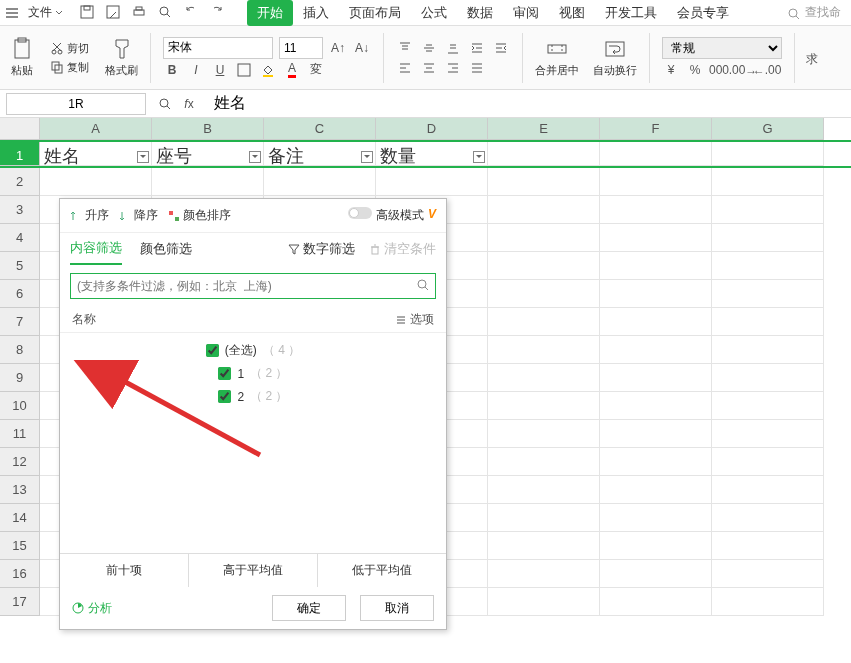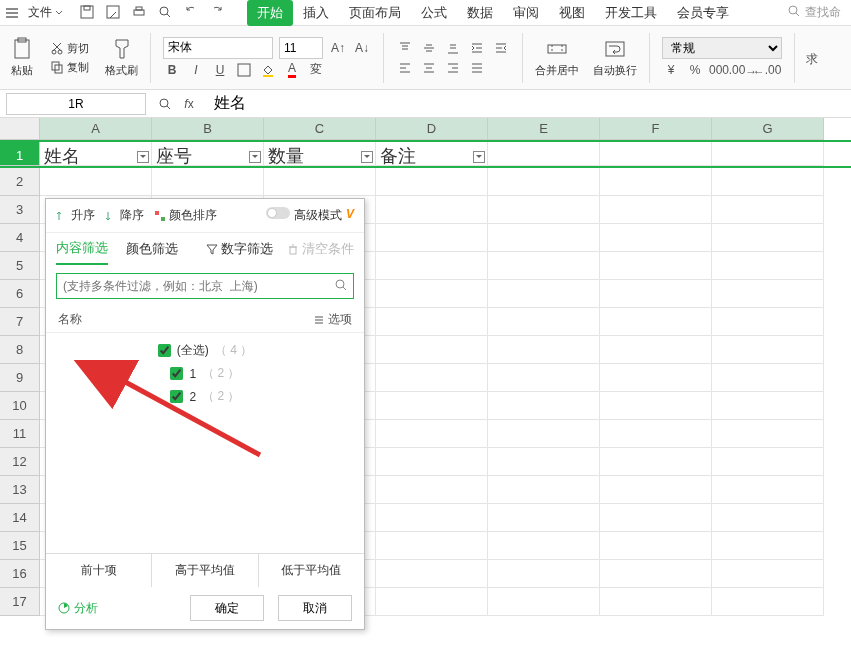--- a/index.html
+++ b/index.html
@@ -7,21 +7,21 @@
 
 
 .menu-bar { display: flex; align-items: center; height: 26px; padding: 0 4px; border-bottom: 1px solid #e0e0e0; gap: 2px; }
 .menu-icon { width: 16px; height: 16px; display: inline-flex; align-items: center; justify-content: center; color: #666; }
 .file-btn { display: flex; align-items: center; gap: 3px; padding: 2px 6px; font-size: 12px; }
 .qat { display: flex; gap: 8px; padding: 0 8px; align-items: center; }
 .qat-icon { width: 18px; height: 18px; color: #555; cursor: pointer; }
 .tabs { display: flex; gap: 0; margin-left: 10px; }
 .tab { padding: 4px 10px; font-size: 13px; cursor: pointer; }
 .tab.active { background: #22b24c; color: #fff; border-radius: 3px; }
-.search-cmd { margin-left: auto; color: #999; display: flex; align-items: flex-start; gap: 4px; padding: 0 6px; }
+.search-cmd { margin-left: auto; color: #999; display: flex; align-items: flex-end; gap: 4px; padding: 0 6px; }
 
 
 .ribbon { display: flex; height: 64px; border-bottom: 1px solid #ddd; padding: 4px 6px; gap: 6px; align-items: center; background: #fafafa; }
 .rgroup { display: flex; flex-direction: column; gap: 2px; padding: 0 4px; }
 .rgroup-row { display: flex; gap: 6px; align-items: center; }
 .big-btn { display: flex; flex-direction: column; align-items: center; gap: 2px; padding: 2px 4px; cursor: pointer; font-size: 11px; }
 .big-icon { width: 24px; height: 24px; color: #555; }
 .small-btn { display: flex; align-items: center; gap: 3px; font-size: 11px; cursor: pointer; padding: 1px 2px; }
 .sep { width: 1px; height: 50px; background: #ddd; margin: 0 2px; }
 .font-select { width: 110px; height: 22px; border: 1px solid #ccc; font-size: 12px; padding: 0 4px; }
@@ -47,21 +47,21 @@
 .row-h { width: 40px; border-right: 1px solid #ccc; border-bottom: 1px solid #ccc; background: #eee; text-align: center; line-height: 28px; font-size: 13px; color: #555; }
 .row-h.sel { background: #22b24c; color: #fff; }
 .cell { width: 112px; border-right: 1px solid #e4e4e4; border-bottom: 1px solid #e4e4e4; padding: 2px 4px; font-size: 18px; position: relative; }
 .hdr-cell { background: #fff; }
 .sel-row { border-top: 2px solid #22b24c; border-bottom: 2px solid #22b24c; }
 .sel-row .cell:first-child { border-left: 2px solid #22b24c; }
 .filter-drop { position: absolute; right: 2px; bottom: 2px; width: 12px; height: 12px; border: 1px solid #888; background: #fff; cursor: pointer; }
 .filter-drop::after { content: ""; position: absolute; top: 3px; left: 2px; border: 3px solid transparent; border-top-color: #666; }
 
 
-.filter-panel { position: absolute; left: 45px; top: 198px; width: 320px; background: #fff; border: 1px solid #bbb; box-shadow: 2px 2px 6px rgba(0,0,0,0.2); }
+.filter-panel { position: absolute; left: 59px; top: 198px; width: 388px; background: #fff; border: 1px solid #bbb; box-shadow: 2px 2px 6px rgba(0,0,0,0.2); }
 .fp-top { display: flex; align-items: center; padding: 8px 10px; gap: 10px; border-bottom: 1px solid #eee; }
 .sort-btn { display: flex; align-items: center; gap: 3px; font-size: 12px; cursor: pointer; }
 .toggle { margin-left: auto; display: flex; gap: 4px; font-size: 12px; }
 .toggle-sw { width: 24px; height: 12px; background: #ddd; border-radius: 6px; position: relative; }
 .toggle-sw::after { content:""; width:10px; height:10px; background:#fff; border-radius:50%; position:absolute; top:1px; left:1px; border:1px solid #ccc; box-sizing:border-box; }
 .vbadge { color: #ff8800; font-weight: bold; font-style: italic; }
 .fp-tabs { display: flex; align-items: center; padding: 0 10px; gap: 18px; height: 32px; }
 .fp-tab { font-size: 13px; padding: 6px 0; cursor: pointer; }
 .fp-tab.active { color: #22b24c; border-bottom: 2px solid #22b24c; }
 .fp-tab-r { margin-left: auto; display:flex; gap:14px; }
@@ -319,22 +319,22 @@
     <div class="col-h sel-col">D</div>
     <div class="col-h sel-col">E</div>
     <div class="col-h sel-col">F</div>
     <div class="col-h sel-col">G</div>
   </div>
   <div class="rows">
     <div class="row sel-row">
       <div class="row-h sel">1</div>
       <div class="cell hdr-cell"><span>姓名</span><span class="filter-drop"></span></div>
       <div class="cell hdr-cell"><span>座号</span><span class="filter-drop"></span></div>
+      <div class="cell hdr-cell"><span>备注</span><span class="filter-drop"></span></div>
       <div class="cell hdr-cell"><span>数量</span><span class="filter-drop"></span></div>
-      <div class="cell hdr-cell"><span>备注</span><span class="filter-drop"></span></div>
       <div class="cell"></div>
       <div class="cell"></div>
       <div class="cell"></div>
     </div>
   </div>
   <div id="more-rows">
       <div class="row">
         <div class="row-h">2</div>
         <div class="cell"></div>
         <div class="cell"></div>

